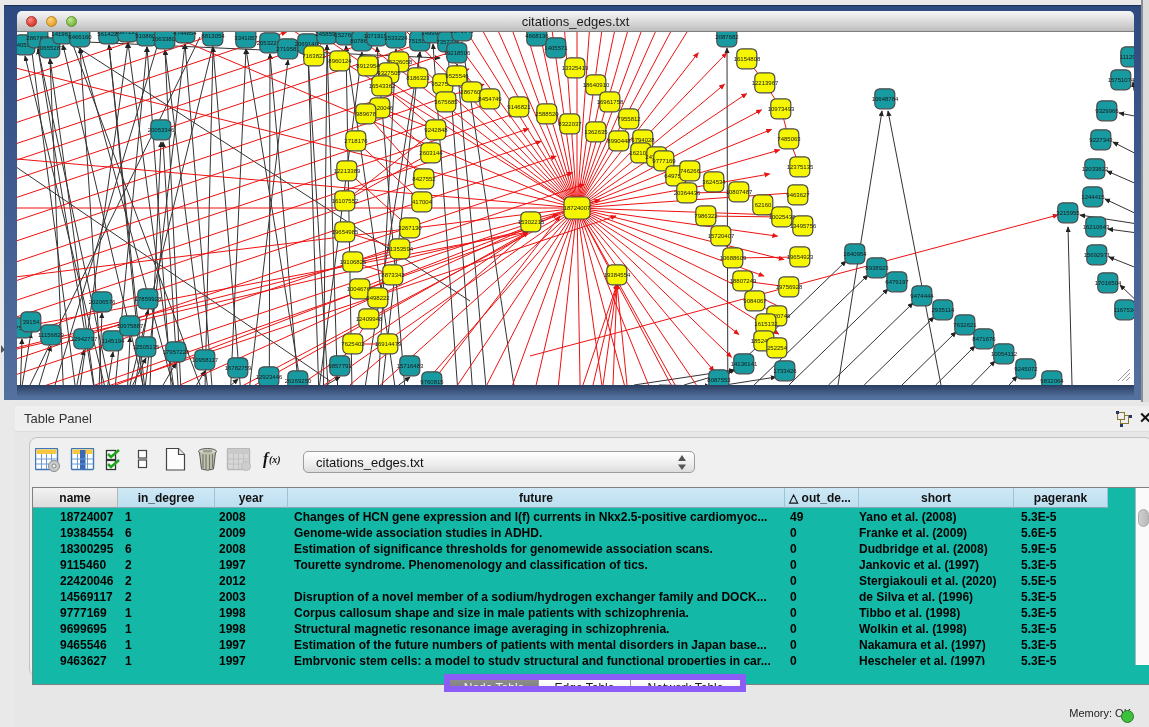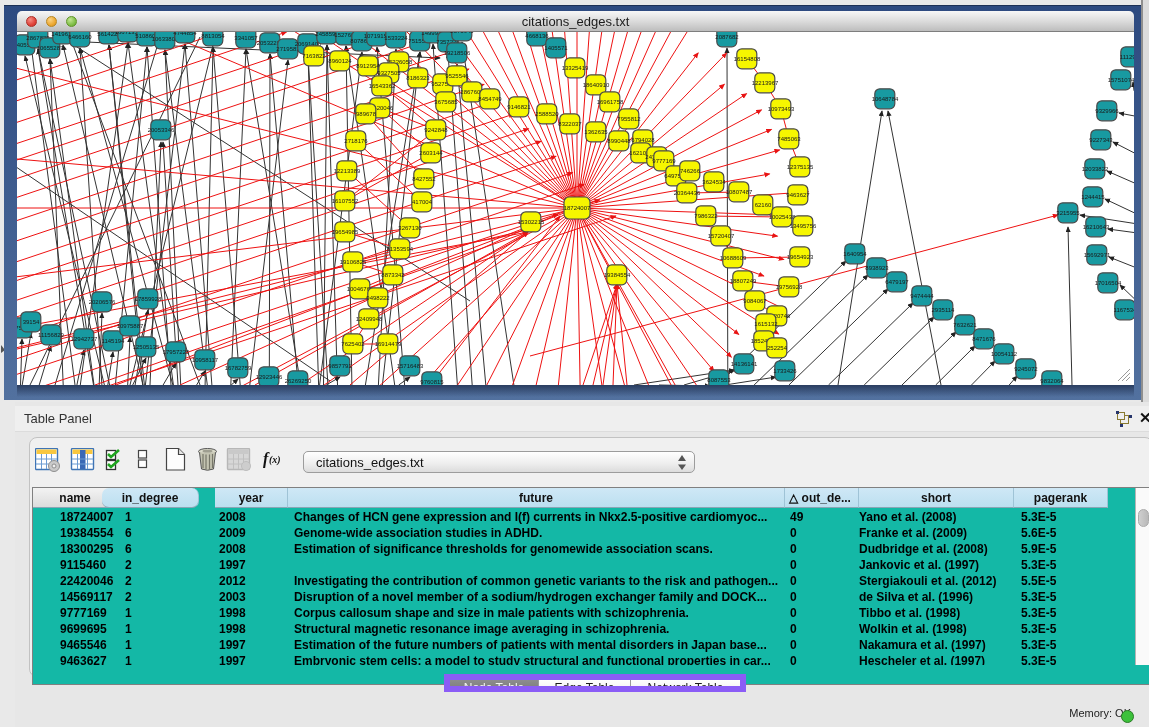--- a/index.html
+++ b/index.html
@@ -932,21 +932,21 @@
   </svg>
 
   <div class="abs" style="left:288px;top:49px;width:392px;height:22px;border:1px solid #9c9c9c;border-radius:5px;background:linear-gradient(#ffffff,#ededed 60%,#dcdcdc);font-size:13px;color:#111;line-height:21px;padding-left:12px;">citations_edges.txt
     <svg class="abs" style="right:7px;top:3px" width="10" height="16">
         <path d="M5 0 L9 6 L1 6 z" fill="#555"></path>
         <path d="M5 15 L9 9.5 L1 9.5 z" fill="#555"></path>
       </svg>
   </div>
   <div class="abs" id="scrollpane">
     <div class="hd hd0" style="left:0;width:85px;">name</div>
-    <div class="hd" style="left:69px;width:97px;border-radius:7px;">in_degree</div>
+    <div class="hd" style="left:85px;width:97px;">in_degree</div>
     <div class="hd" style="left:182px;width:73px;">year</div>
     <div class="hd" style="left:255px;width:497px;">future</div>
     <div class="hd" style="left:752px;width:74px;text-align:left;padding-left:4px;">△ out_de...</div>
     <div class="hd" style="left:826px;width:155px;">short</div>
     <div class="hd" style="left:981px;width:94px;">pagerank</div>
     <div class="abs" style="left:0;top:20px;width:1102px;height:157px;overflow:hidden;">
         <div class="tr" style="top:1px">
           <span class="c c0">18724007</span>
           <span class="c c1">1</span>
           <span class="c c2">2008</span>
@@ -970,31 +970,31 @@
           <span class="c c2">2008</span>
           <span class="c c3">Estimation of significance thresholds for genomewide association scans.</span>
           <span class="c c4">0</span>
           <span class="c c5">Dudbridge et al. (2008)</span>
           <span class="c c6">5.9E-5</span>
         </div>
 <div class="tr" style="top:49px">
           <span class="c c0">9115460</span>
           <span class="c c1">2</span>
           <span class="c c2">1997</span>
+          <span class="c c3">Tourette syndrome. Phenomenology and classification of tics.</span>
           <span class="c c4">0</span>
           <span class="c c5">Jankovic et al. (1997)</span>
           <span class="c c6">5.3E-5</span>
         </div>
 <div class="tr" style="top:65px">
           <span class="c c0">22420046</span>
           <span class="c c1">2</span>
           <span class="c c2">2012</span>
-          <span class="c c3">Investigating the contribution of common genetic variants to the risk and pathogen...</span>
           <span class="c c4">0</span>
-          <span class="c c5">Stergiakouli et al. (2012)</span>
+          <span class="c c5">Stergiakouli et al. (2020)</span>
           <span class="c c6">5.5E-5</span>
         </div>
 <div class="tr" style="top:81px">
           <span class="c c0">14569117</span>
           <span class="c c1">2</span>
           <span class="c c2">2003</span>
           <span class="c c3">Disruption of a novel member of a sodium/hydrogen exchanger family and DOCK...</span>
           <span class="c c4">0</span>
           <span class="c c5">de Silva et al. (1996)</span>
           <span class="c c6">5.3E-5</span>

